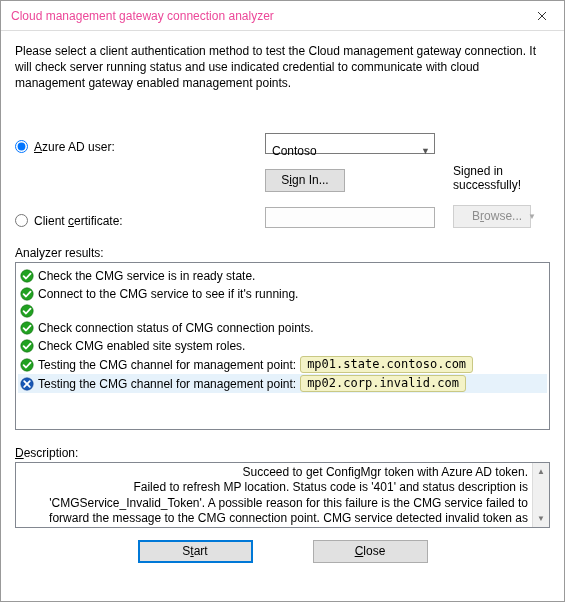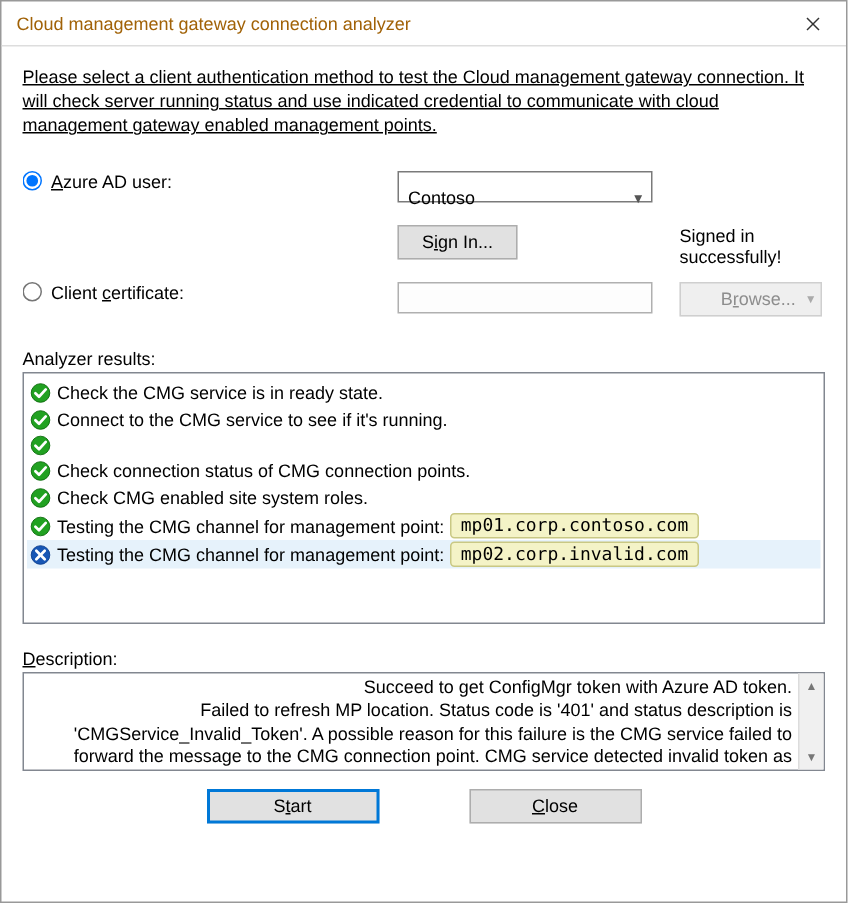--- a/index.html
+++ b/index.html
@@ -19,45 +19,44 @@
     }
     .titlebar {
       height: 30px;
       display: flex;
       align-items: center;
       justify-content: space-between;
       padding: 0 0 0 10px;
       border-bottom: 1px solid #ddd;
     }
     .title-text {
-      color: #a16207;
+      color: #ec4899;
     }
     .close-x {
       width: 45px;
       height: 29px;
       display: flex;
       align-items: center;
       justify-content: center;
       color: #555;
       font-size: 14px;
     }
     .content {
       padding: 12px 14px 6px 14px;
       flex: 1;
       display: flex;
       flex-direction: column;
     }
     .intro {
       line-height: 1.35;
-      margin-bottom: 22px;
-      text-decoration: underline;
+      margin-bottom: 36px;
     }
     .form-row {
       display: flex;
-      align-items: flex-start;
+      align-items: flex-end;
       min-height: 26px;
       margin-bottom: 10px;
     }
     .col-left {
       width: 250px;
       display: flex;
       align-items: center;
       gap: 6px;
     }
     .col-mid {
@@ -95,21 +94,21 @@
       background: #e1e1e1;
       padding: 0 8px;
       cursor: pointer;
       text-decoration: none;
       color: #000;
     }
     .btn.wide {
       width: 80px;
     }
     .btn.browse {
-      width: 95px;
+      width: 78px;
       display: flex;
       gap: 6px;
       justify-content: center;
       padding-left: 32px;
     }
     .btn.disabled {
       color: #8d8d8d;
       background: #efefef;
       border-color: #cfcfcf;
       cursor: default;
@@ -316,21 +315,21 @@
         <span>Check CMG enabled site system roles.</span>
       </div>
       <div class="result-line">
         <span class="status-icon">
           <svg width="14" height="14" viewBox="0 0 14 14">
             <circle cx="7" cy="7" r="6.2" fill="#21a121" stroke="#0b6b0b" stroke-width="0.6"></circle>
             <path d="M3.6 7.2 L6 9.5 L10.5 4.6" stroke="#fff" stroke-width="1.8" fill="none" stroke-linecap="round" stroke-linejoin="round"></path>
           </svg>
         </span>
         <span>Testing the CMG channel for management point:</span> 
-        <span class="pill">mp01.corp.contoso.com</span>
+        <span class="pill">mp01.state.contoso.com</span>
       </div>
       <div class="result-line selected">
         <span class="status-icon">
           <svg width="14" height="14" viewBox="0 0 14 14">
             <circle cx="7" cy="7" r="6.2" fill="#1857b5" stroke="#0d3f8f" stroke-width="0.6"></circle>
             <line x1="4.2" y1="4.2" x2="9.8" y2="9.8" stroke="#fff" stroke-width="1.8" stroke-linecap="round"></line>
             <line x1="9.8" y1="4.2" x2="4.2" y2="9.8" stroke="#fff" stroke-width="1.8" stroke-linecap="round"></line>
           </svg>
         </span>
         <span>Testing the CMG channel for management point:</span> 

